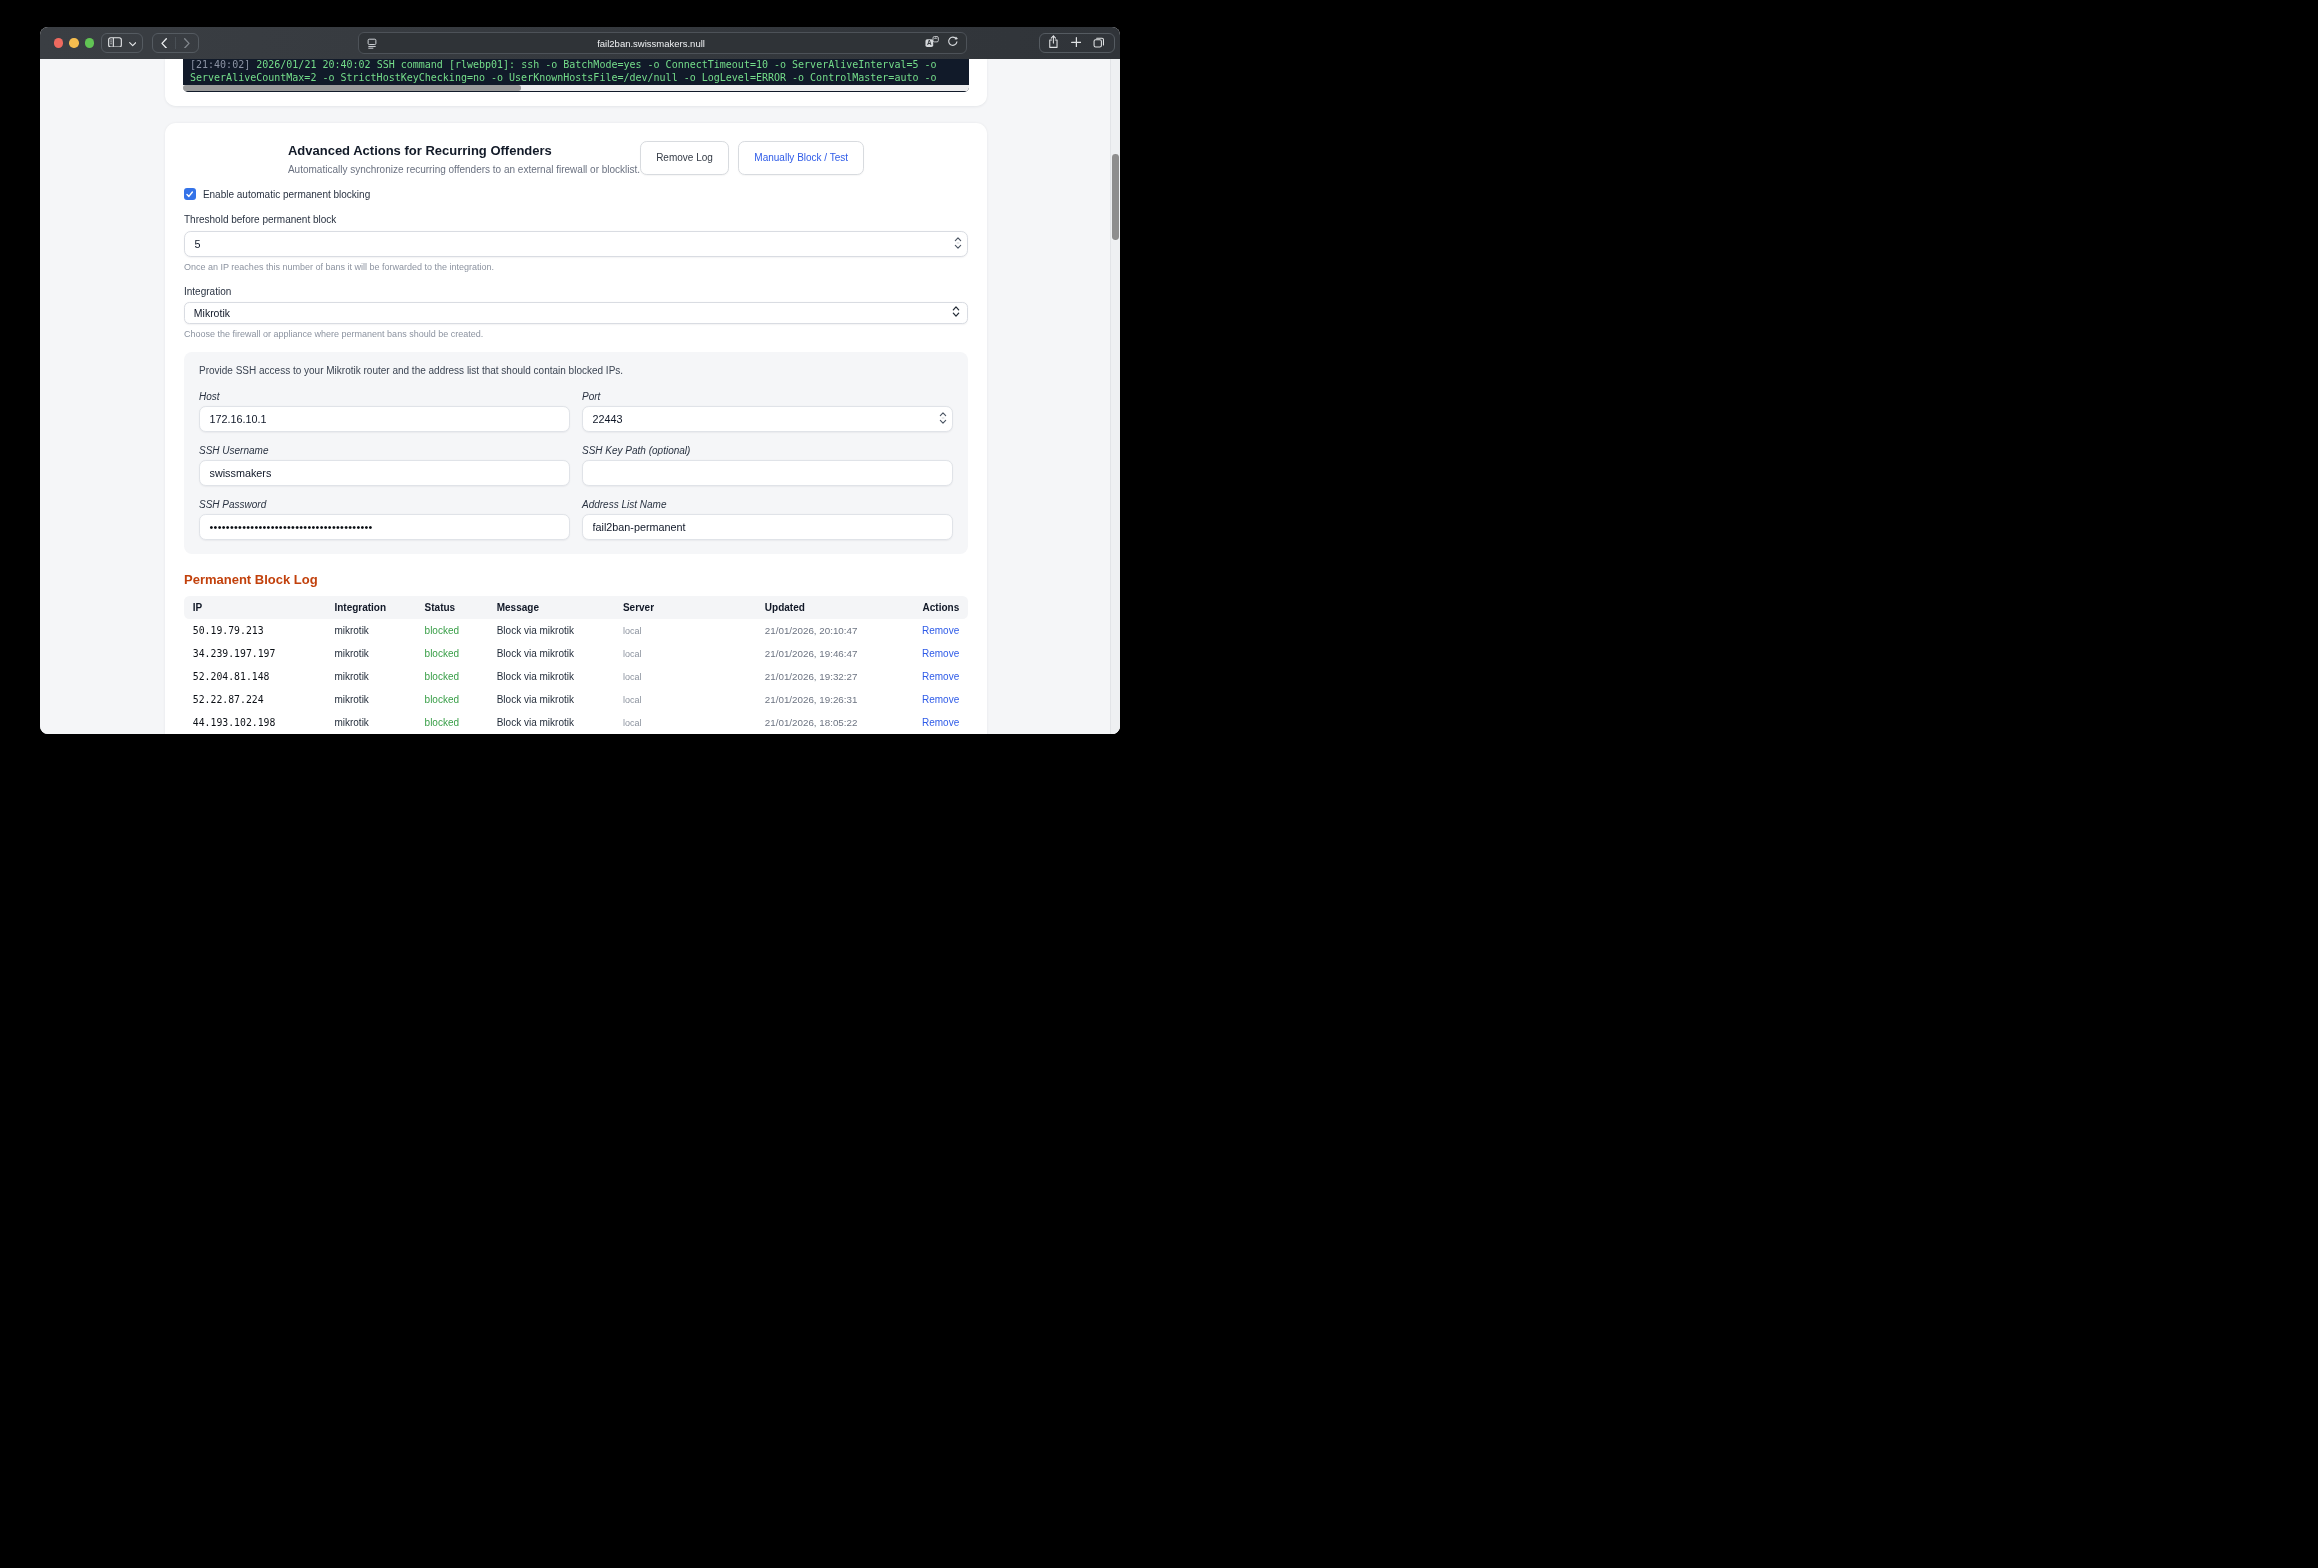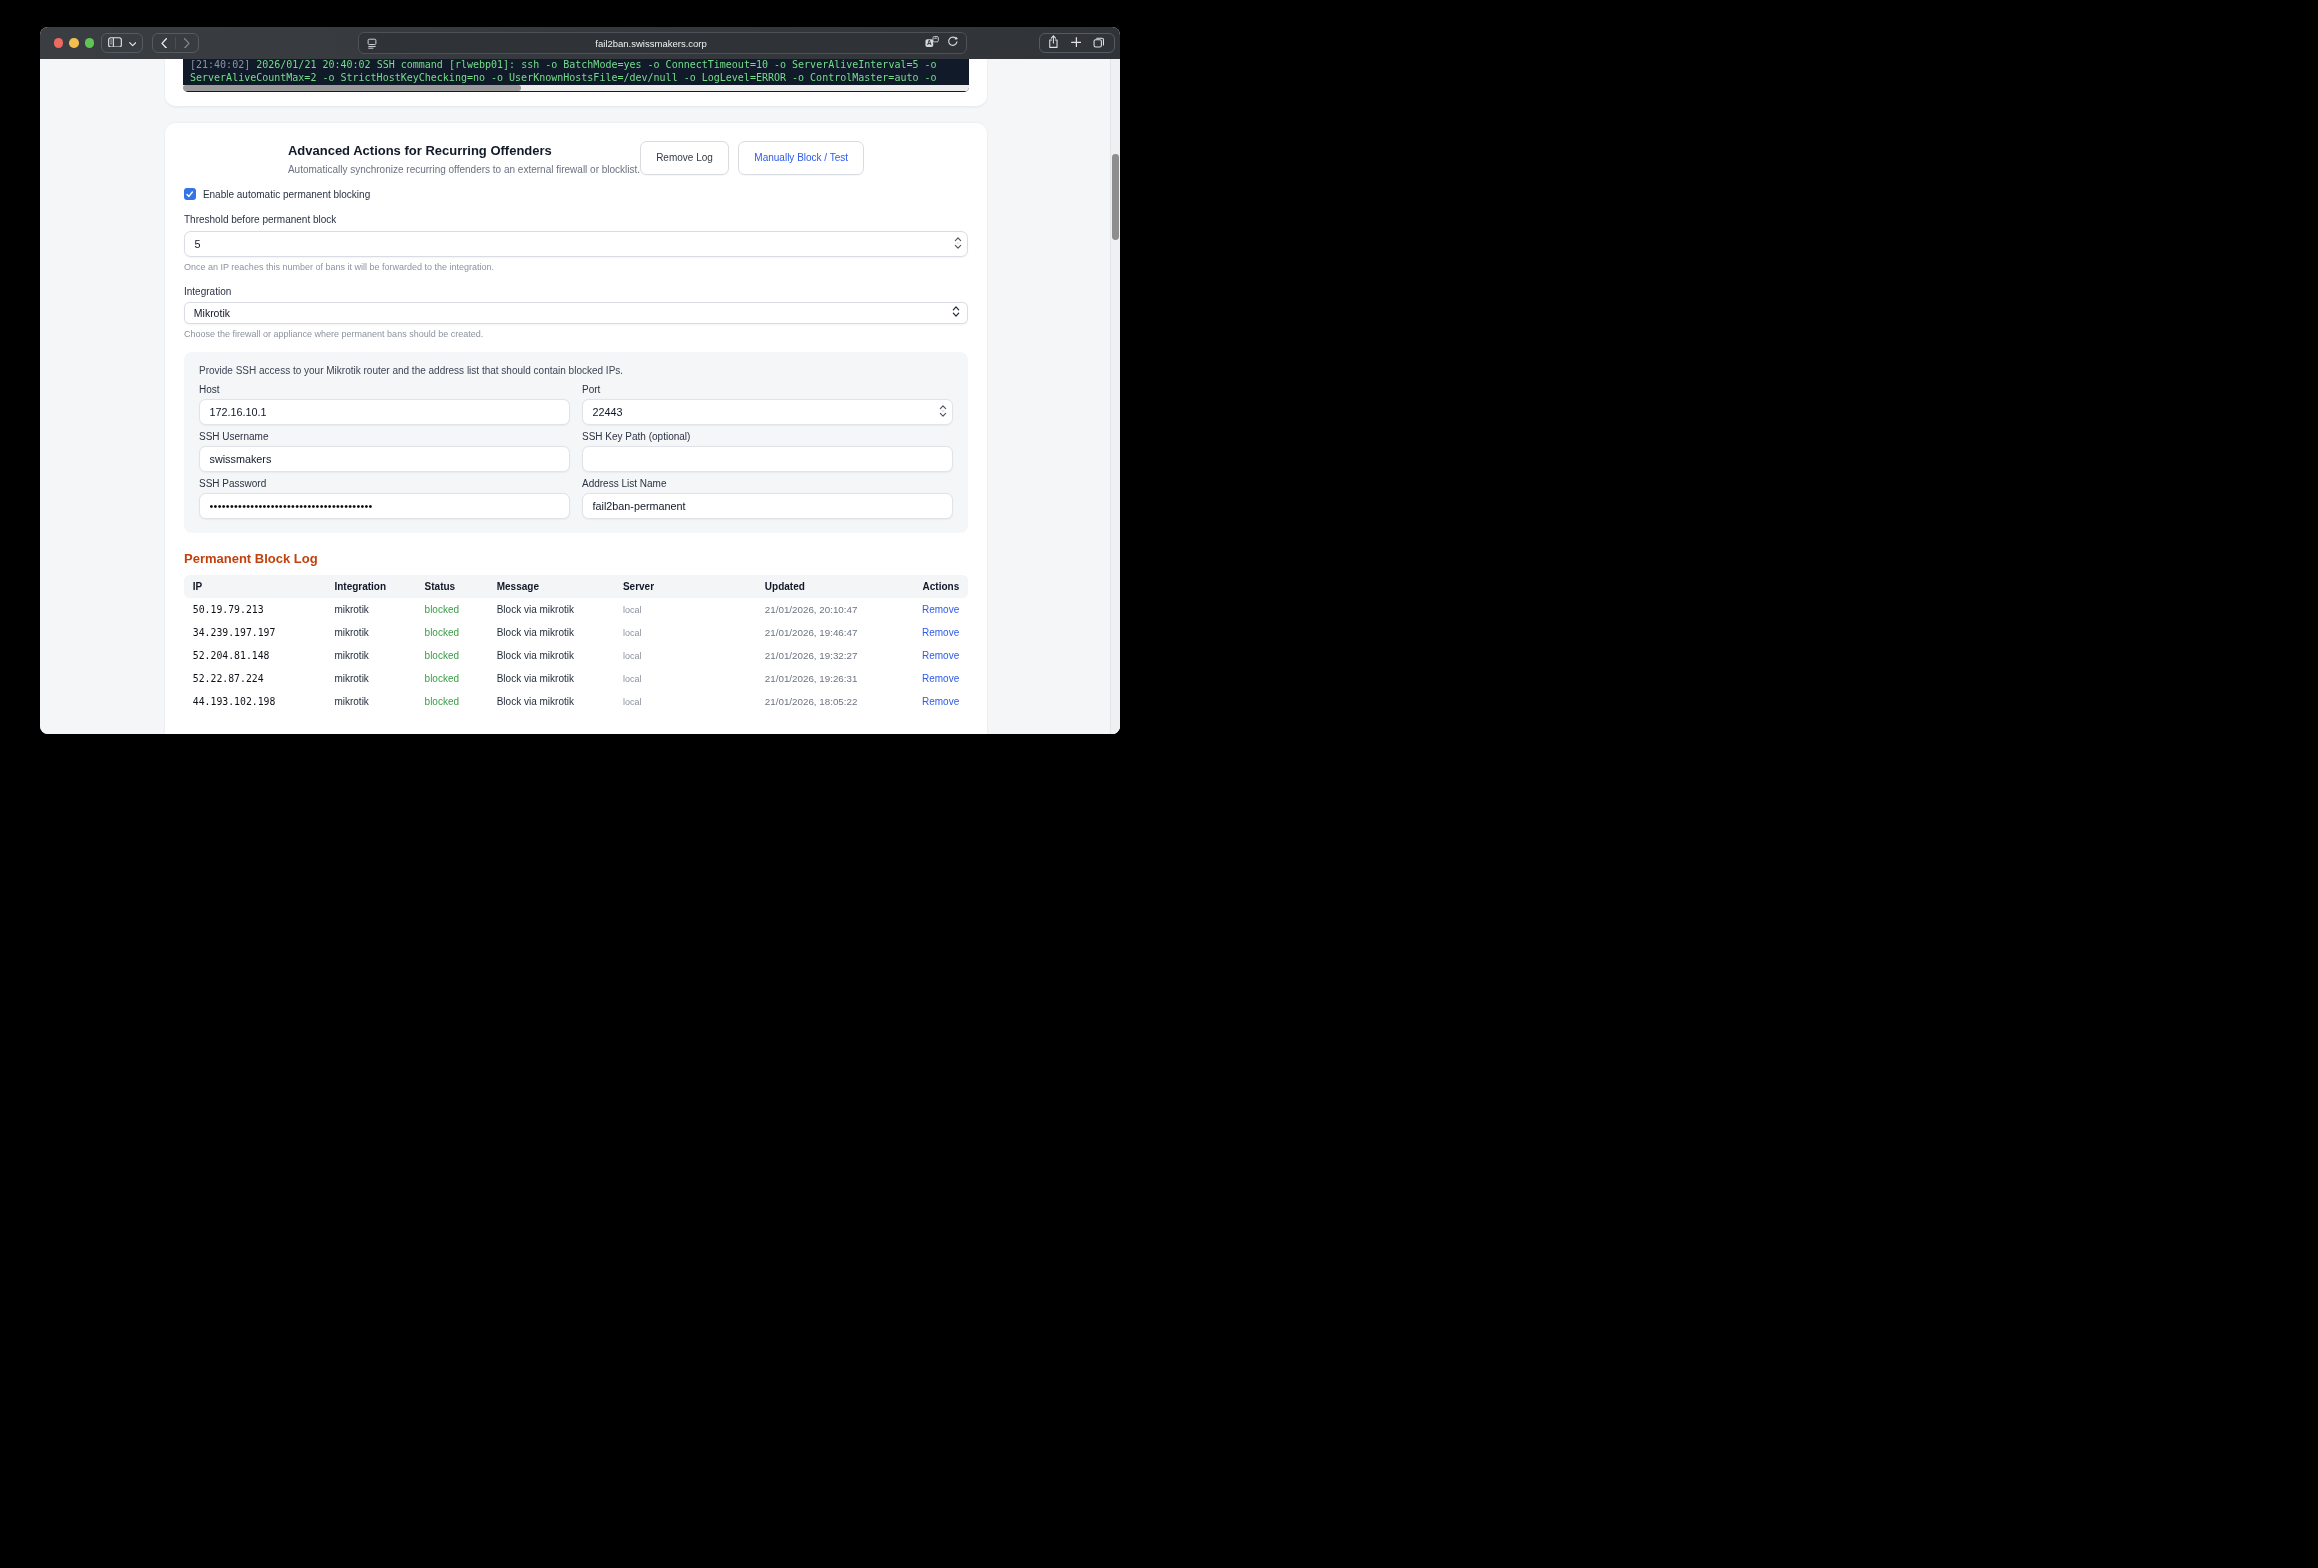--- a/index.html
+++ b/index.html
@@ -54,21 +54,21 @@
     padding:0 23px 0 9.5px;font-size:10.8px;color:#101828;background:#fff;outline:none;
     box-shadow:0 0.7px 1.4px rgba(16,24,40,.05);font-family:"Liberation Sans",sans-serif;display:block;}
   .selectbox{height:20px;border:0.7px solid #d9dce2;border-radius:5.4px;margin-top:5.4px;background:#fff;
     display:flex;align-items:center;justify-content:space-between;padding:0 6.8px 0 8.8px;
     font-size:10.5px;color:#101828;box-shadow:0 0.7px 1.4px rgba(16,24,40,.05);cursor:pointer;}
   .stepper{position:absolute;right:6px;top:50%;transform:translateY(-50%);}
   .help{margin-top:4.7px;font-size:9px;color:#8c93a0;}
   .ssh-panel{margin-top:13px;background:#f5f6f8;border-radius:8px;padding:13px 15px 14px 15px;}
   .ssh-intro{font-size:10px;color:#3c4553;}
   .ssh-grid{margin-top:2.7px;display:grid;grid-template-columns:1fr 1fr;column-gap:12px;}
-  .fgroup .fld-label{margin-top:6px;}
+  .fgroup .fld-label{margin-top:13px;font-style:italic;}
   .fgroup .input-wrap{margin-top:4px;}
   .fgroup .input{height:26px;border-color:#e0e3e8;}
   .pwd{display:flex;align-items:center;font-size:10.8px;letter-spacing:0.3px;color:#0b0f14;overflow:hidden;}
   .log-title{margin:18px 0 0 0;font-size:13px;font-weight:700;color:#c2410c;}
   table{margin-top:8.8px;width:100%;border-collapse:collapse;table-layout:fixed;}
   thead th{background:#f4f5f7;font-size:10px;font-weight:700;color:#111827;text-align:left;
     padding:6px 5.4px;}
   thead th:first-child{border-radius:5.4px 0 0 5.4px;padding-left:8.8px;}
   thead th:last-child{border-radius:0 5.4px 5.4px 0;text-align:right;padding-right:8.8px;}
   td{padding:6px 5.4px;font-size:10px;color:#1f2937;}
@@ -125,21 +125,21 @@
     </div>
 
     <div class="urlbar">
       <span class="url-left">
         <svg width="10" height="10.8" viewBox="0 0 15 16">
             <rect x="1.7" y="1.7" width="11.6" height="8" rx="1.6" fill="none" stroke="#cfd3d7" stroke-width="1.5"></rect>
             <line x1="2" y1="12.6" x2="13" y2="12.6" stroke="#cfd3d7" stroke-width="1.5"></line>
             <line x1="2" y1="15.2" x2="9.5" y2="15.2" stroke="#cfd3d7" stroke-width="1.5"></line>
           </svg>
       </span>
-      <span class="url-text">fail2ban.swissmakers.corp</span>
+      <span class="url-text">fail2ban.swissmakers.null</span>
       <span class="url-right">
         <span>
           <svg width="14" height="11.5" viewBox="0 0 21 17">
               <rect x="12" y="0.7" width="8" height="8" rx="2" fill="none" stroke="#d5d8db" stroke-width="1.3"></rect>
               <line x1="13.6" y1="3.4" x2="18.4" y2="3.4" stroke="#d5d8db" stroke-width="1"></line>
               <line x1="16" y1="1.8" x2="16" y2="3.4" stroke="#d5d8db" stroke-width="1"></line>
               <rect x="0.7" y="4.7" width="11.6" height="11.6" rx="2.6" fill="#d5d8db"></rect>
               <text x="6.5" y="13.8" font-size="9.5" font-weight="bold" fill="#33373c" text-anchor="middle" font-family="Liberation Sans, sans-serif">A</text>
             </svg>
         </span>

